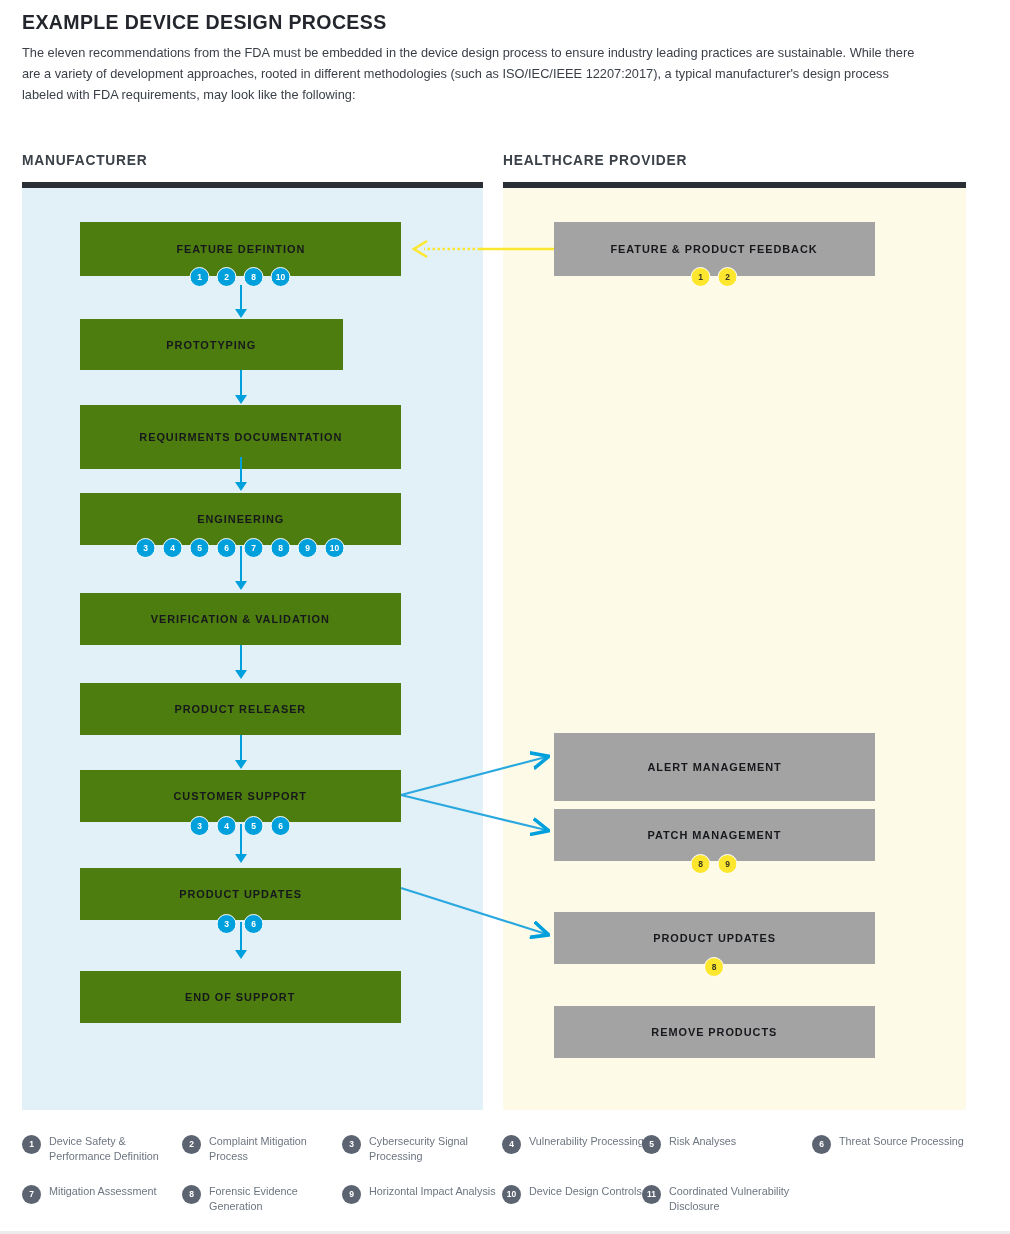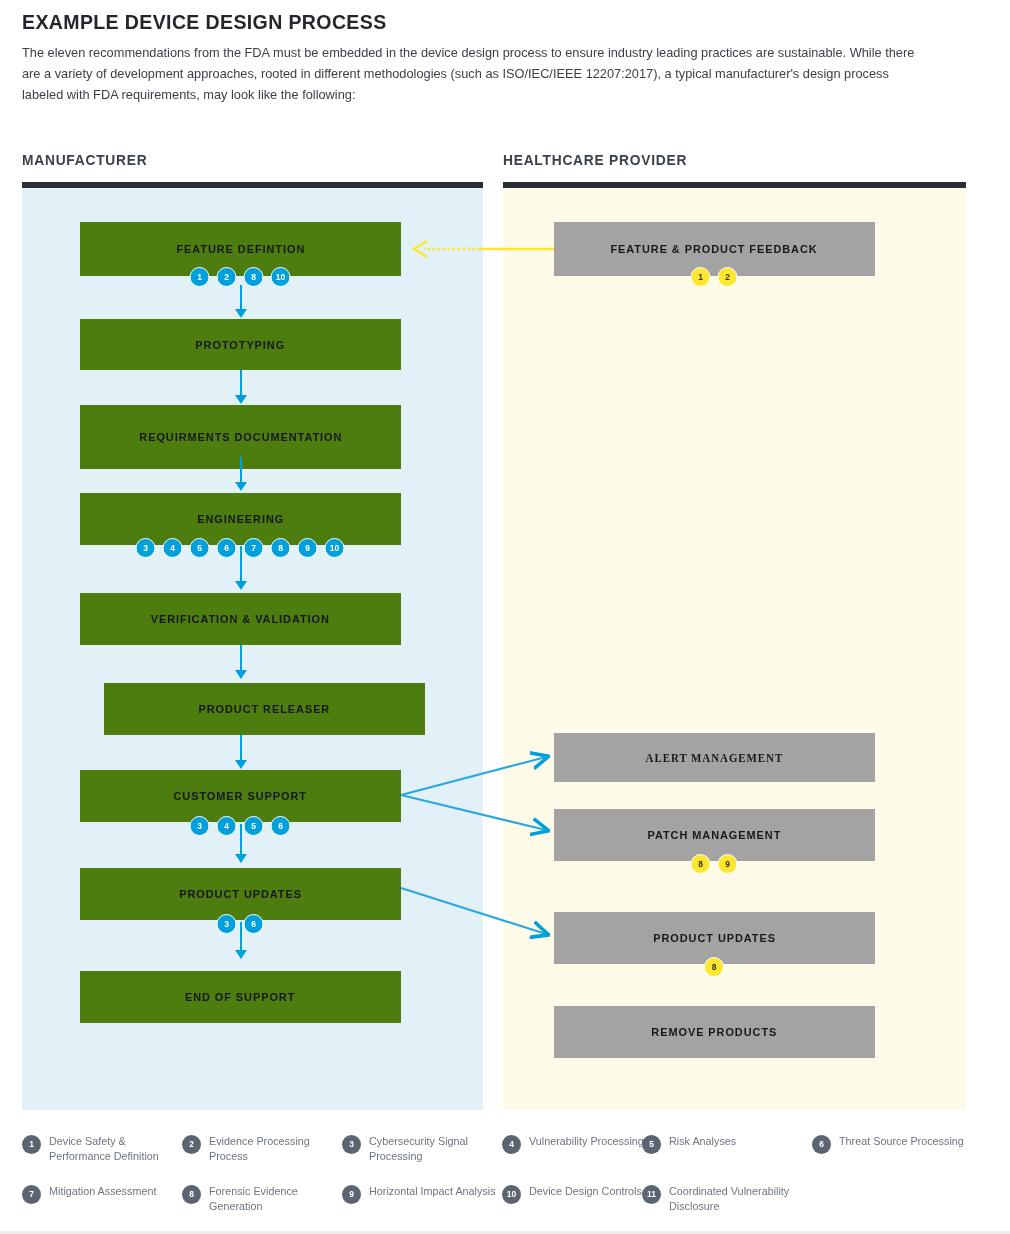--- a/index.html
+++ b/index.html
@@ -141,21 +141,21 @@
   <div class="badges" style="left:240px;top:267px;">
       <div class="badge blue">1</div>
       <div class="badge blue">2</div>
       <div class="badge blue">8</div>
       <div class="badge blue">10</div>
     </div>
 
   <div class="vconn" style="left:240px;top:285px;height:27px;"></div>
   <div class="vhead" style="left:235px;top:309px;"></div>
 
-  <div class="box blue" style="left:80px;top:319px;width:321px;height:51px;">
+  <div class="box blue" style="left:80px;top:319px;width:263px;height:51px;">
     <span>PROTOTYPING</span>
   </div>
   <div class="vconn" style="left:240px;top:370px;height:27px;"></div>
   <div class="vhead" style="left:235px;top:395px;"></div>
 
   <div class="box blue" style="left:80px;top:405px;width:321px;height:64px;">
     <span>REQUIRMENTS DOCUMENTATION</span>
   </div>
   <div class="vconn" style="left:240px;top:457px;height:27px;"></div>
   <div class="vhead" style="left:235px;top:482px;"></div>
@@ -175,21 +175,21 @@
     </div>
   <div class="vconn" style="left:240px;top:546px;height:37px;"></div>
   <div class="vhead" style="left:235px;top:581px;"></div>
 
   <div class="box blue" style="left:80px;top:593px;width:321px;height:52px;">
     <span>VERIFICATION &amp; VALIDATION</span>
   </div>
   <div class="vconn" style="left:240px;top:645px;height:27px;"></div>
   <div class="vhead" style="left:235px;top:670px;"></div>
 
-  <div class="box blue" style="left:80px;top:683px;width:321px;height:52px;margin-left:24px;">
+  <div class="box blue" style="left:80px;top:683px;width:321px;height:52px;">
     <span>PRODUCT RELEASER</span>
   </div>
   <div class="vconn" style="left:240px;top:735px;height:27px;"></div>
   <div class="vhead" style="left:235px;top:760px;"></div>
 
   <div class="box blue" style="left:80px;top:770px;width:321px;height:52px;">
     <span>CUSTOMER SUPPORT</span>
   </div>
   <div class="badges" style="left:240px;top:816px;">
       <div class="badge blue">3</div>
@@ -215,21 +215,21 @@
   </div>
 
   <div class="box yellow" style="left:554px;top:222px;width:321px;height:54px;">
     <span>FEATURE &amp; PRODUCT FEEDBACK</span>
   </div>
   <div class="badges" style="left:714px;top:267px;">
       <div class="badge yellow">1</div>
       <div class="badge yellow">2</div>
     </div>
 
-  <div class="box yellow" style="left:554px;top:733px;width:321px;height:49px;font-family:Liberation Serif, serif;">
+  <div class="box yellow" style="left:554px;top:733px;width:321px;height:68px;">
     <span>ALERT MANAGEMENT</span>
   </div>
 
   <div class="box yellow" style="left:554px;top:809px;width:321px;height:52px;">
     <span>PATCH MANAGEMENT</span>
   </div>
   <div class="badges" style="left:714px;top:854px;">
       <div class="badge yellow">8</div>
       <div class="badge yellow">9</div>
     </div>
@@ -246,21 +246,21 @@
   </div>
 
   <div class="legend">
     <div class="legend-row" id="legend-row-1">
         <div class="legend-item" style="left: 0px; top: 6px;">
           <div class="legend-badge">1</div>
           <div class="legend-text">Device Safety &amp; Performance Definition</div>
         </div>
         <div class="legend-item" style="left: 160px; top: 6px;">
           <div class="legend-badge">2</div>
-          <div class="legend-text">Evidence Processing Process</div>
+          <div class="legend-text">Complaint Mitigation Process</div>
         </div>
         <div class="legend-item" style="left: 320px; top: 6px;">
           <div class="legend-badge">3</div>
           <div class="legend-text">Cybersecurity Signal Processing</div>
         </div>
         <div class="legend-item" style="left: 480px; top: 6px;">
           <div class="legend-badge">4</div>
           <div class="legend-text">Vulnerability Processing</div>
         </div>
         <div class="legend-item" style="left: 620px; top: 6px;">

